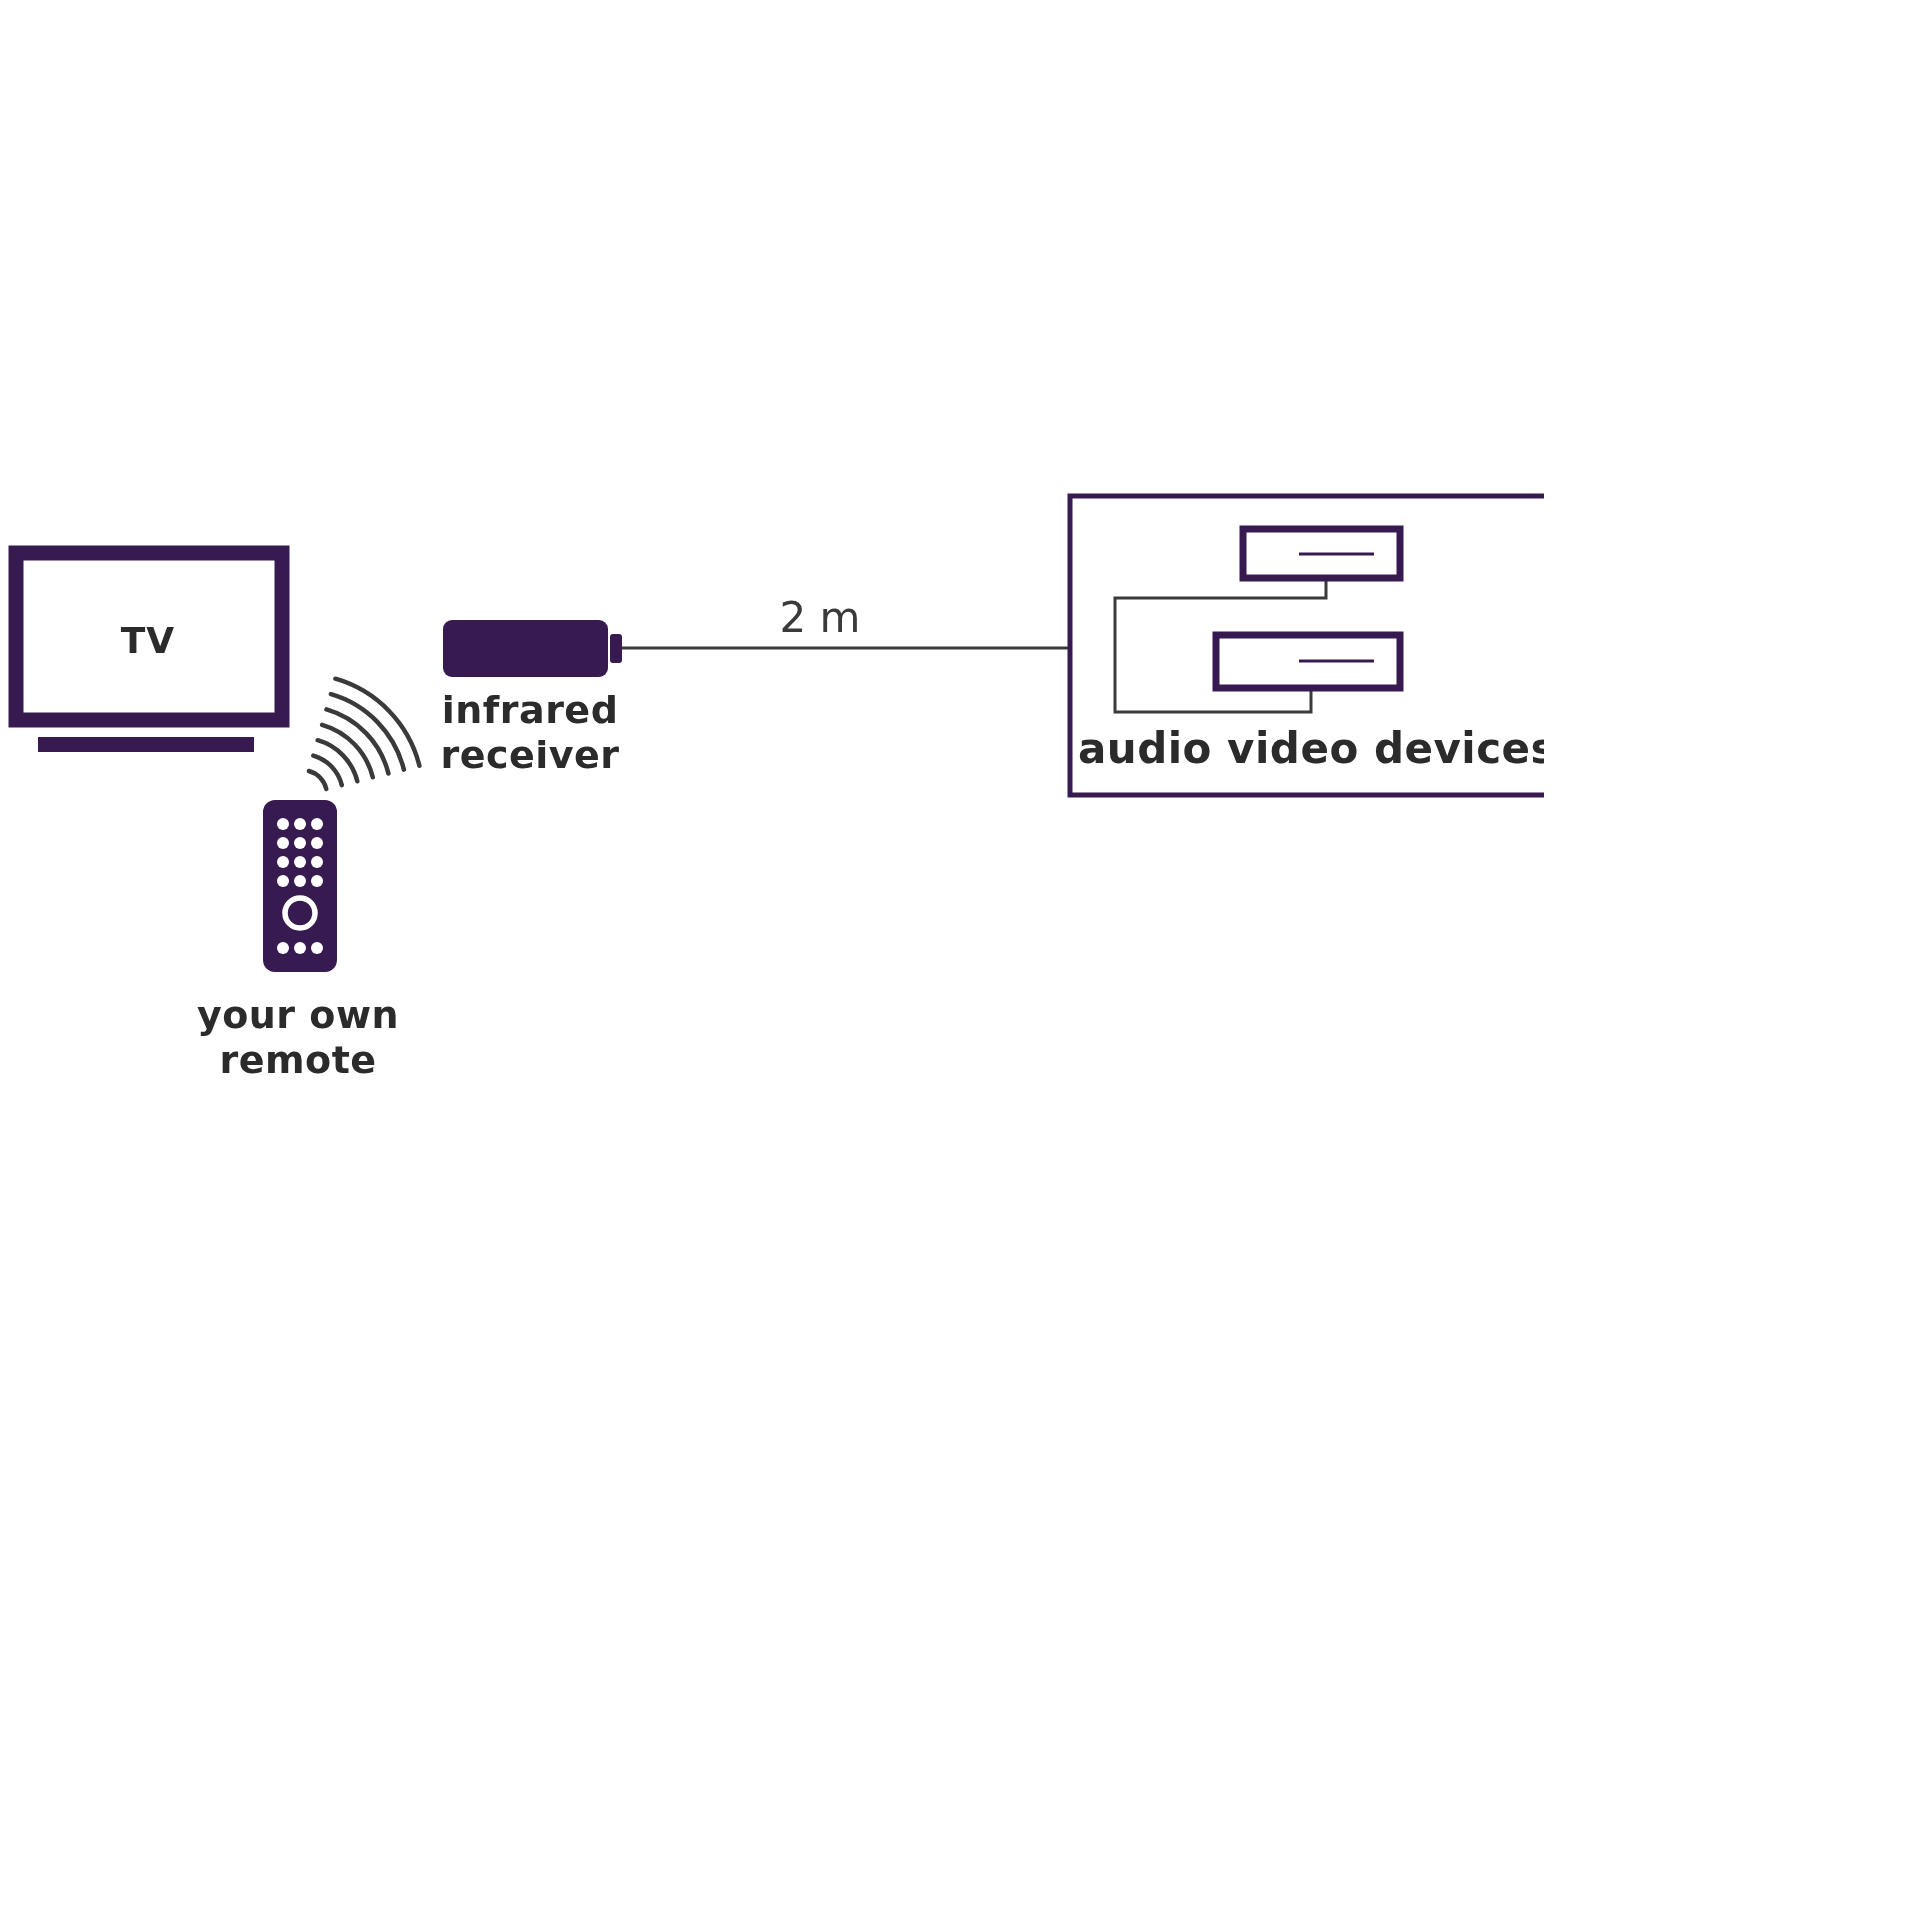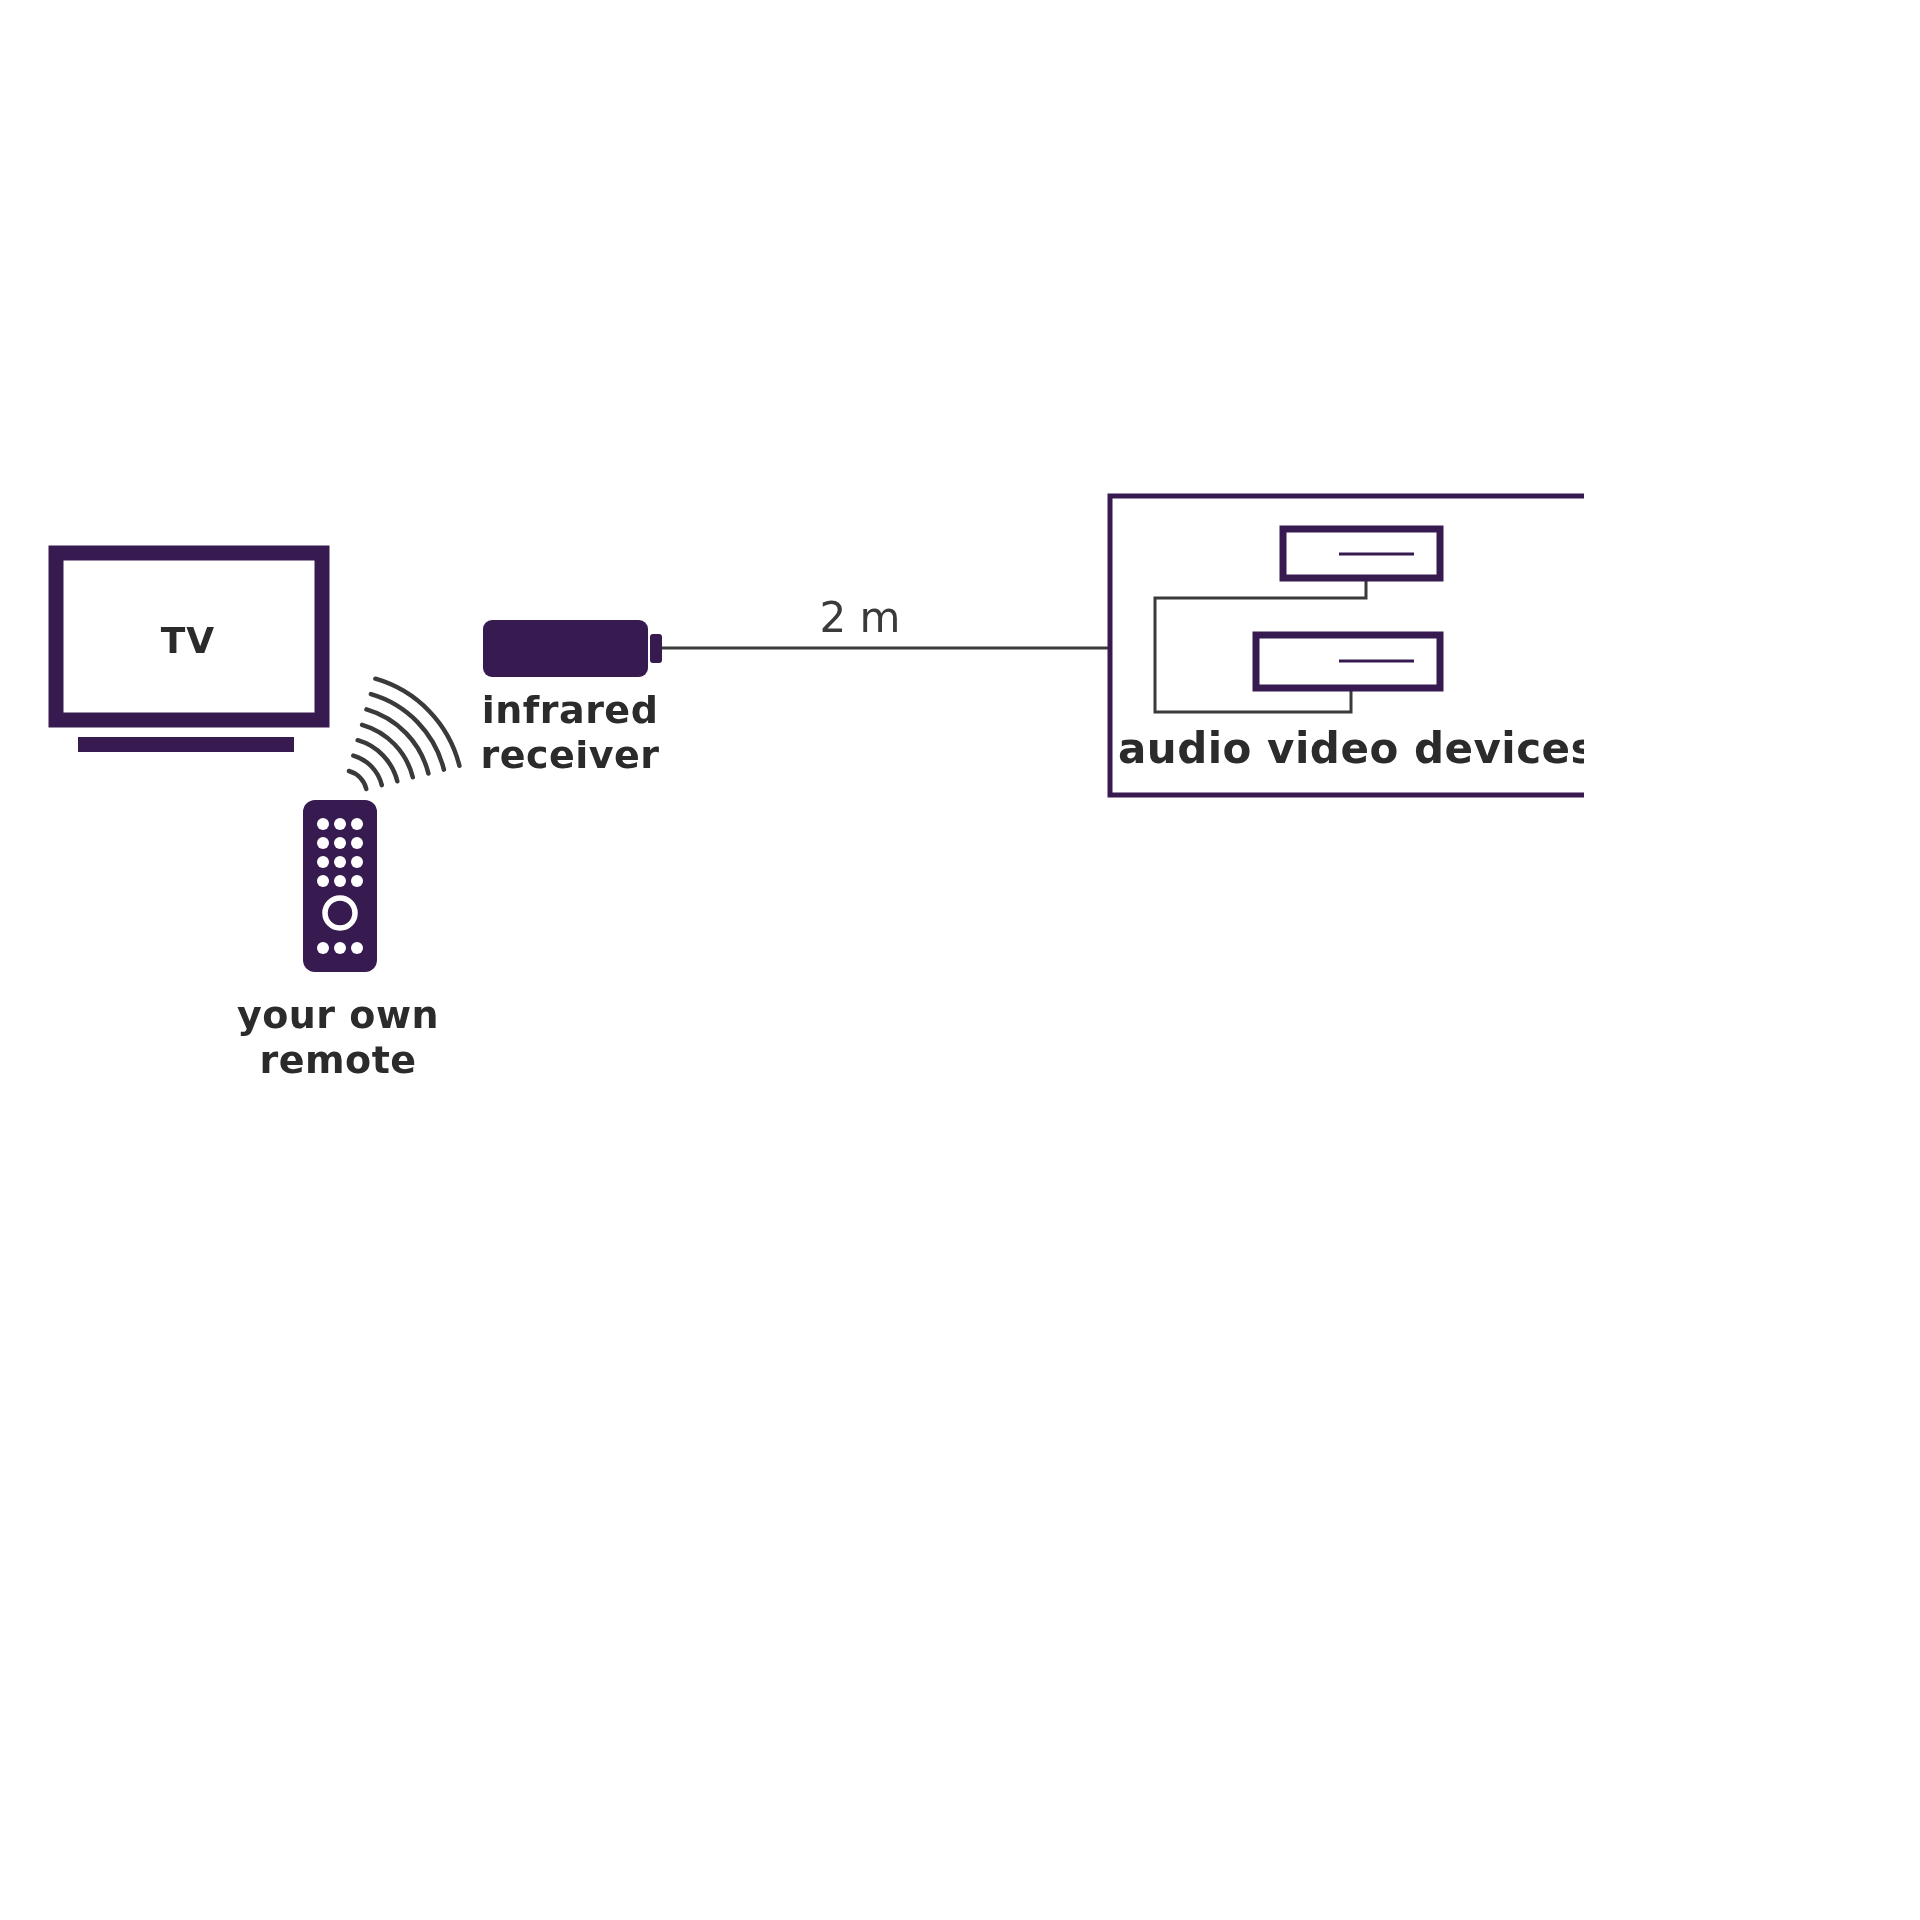--- a/index.html
+++ b/index.html
@@ -6,21 +6,20 @@
     margin: 0;
     padding: 0;
     background: #ffffff;
   }
   .stage {
     width: 1544px;
     height: 1920px;
     position: relative;
     background: var(--background, #ffffff);
     overflow: hidden;
-    padding-left: 40px;
   }
   svg { display: block; }
 
   .shape-purple { fill: var(--purple, #371a4f); }
   .outline-purple { fill: #ffffff; stroke: var(--purple, #371a4f); }
   .tv-frame { stroke-width: 15; }
   .big-box { stroke-width: 5; }
   .device-box { stroke-width: 7; }
   .purple-dash { stroke: var(--purple, #371a4f); stroke-width: 3; fill: none; }
   .wire { stroke: var(--wire, #3a3a3a); stroke-width: 3; fill: none; }

